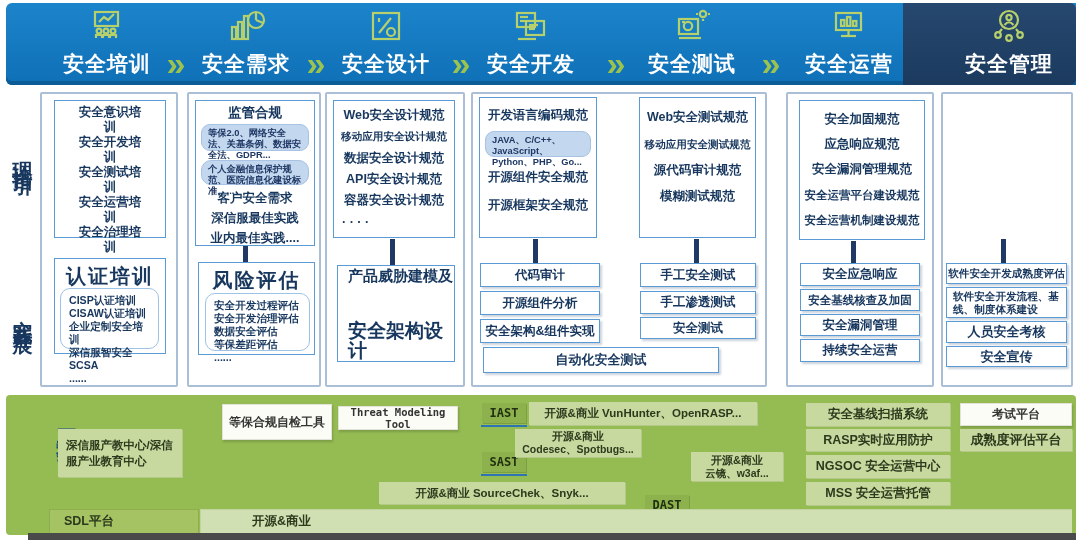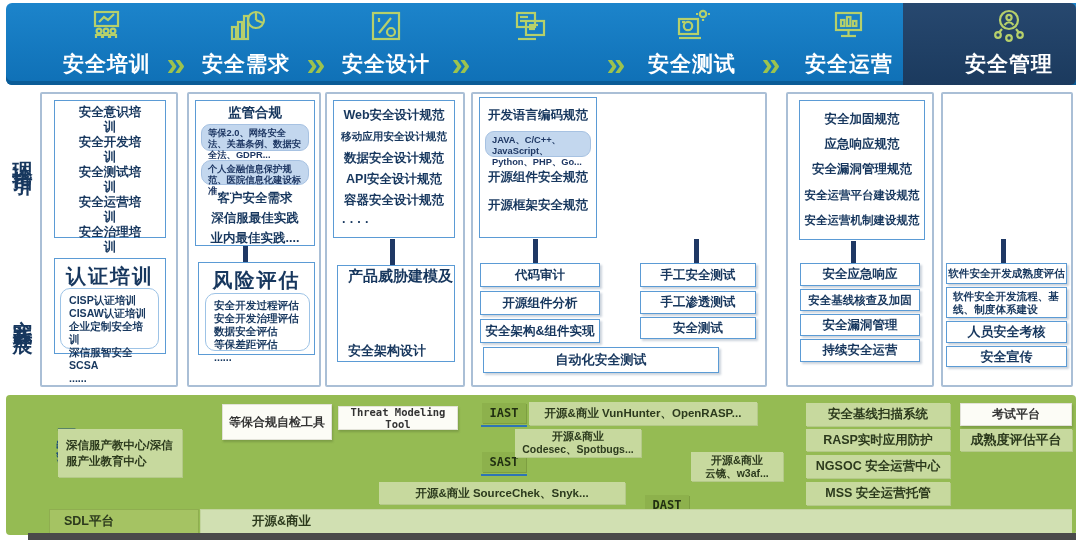--- a/index.html
+++ b/index.html
@@ -116,20 +116,21 @@
         <circle cx="31" cy="28" r="2.8"></circle>
         <circle cx="20" cy="31" r="2.8"></circle>
       <line x1="13" y1="22" x2="10.5" y2="25"></line>
         <line x1="27" y1="22" x2="29.5" y2="25"></line>
     </svg>
   </div>
 
   <div class="a phase" style="left:47px;top:50px;width:120px;">安全培训</div>
   <div class="a phase" style="left:186px;top:50px;width:120px;">安全需求</div>
   <div class="a phase" style="left:326px;top:50px;width:120px;">安全设计</div>
+  <div class="a phase" style="left:471px;top:50px;width:120px;">安全开发</div>
   <div class="a phase" style="left:632px;top:50px;width:120px;">安全测试</div>
   <div class="a phase" style="left:789px;top:50px;width:120px;">安全运营</div>
   <div class="a phase" style="left:949px;top:50px;width:120px;">安全管理</div>
 
   <div class="a chev" style="left:160px;top:48px;width:32px;">»</div>
   <div class="a chev" style="left:300px;top:48px;width:32px;">»</div>
   <div class="a chev" style="left:445px;top:48px;width:32px;">»</div>
   <div class="a chev" style="left:600px;top:48px;width:32px;">»</div>
   <div class="a chev" style="left:755px;top:48px;width:32px;">»</div>
 
@@ -170,20 +171,26 @@
     <div class="titem" style="text-align:left;padding-left:6px;">· · · ·</div>
   </div>
 
   <div class="a tbox" style="left:479px;top:97px;width:118px;height:141px;padding:10px 5px 0;">
     <div class="titem">开发语言编码规范</div>
     <div class="bluetag" style="margin-top:8px;height:26px;">JAVA、C/C++、JavaScript、Python、PHP、Go...</div>
     <div class="titem" style="margin-top:13px;">开源组件安全规范</div>
     <div class="titem" style="margin-top:13px;">开源框架安全规范</div>
   </div>
 
+  <div class="a tbox" style="left:639px;top:97px;width:117px;height:141px;padding:12px 2px 0;">
+    <div class="titem">Web安全测试规范</div>
+    <div class="titem sm" style="margin-top:12px;">移动应用安全测试规范</div>
+    <div class="titem" style="margin-top:11px;">源代码审计规范</div>
+    <div class="titem" style="margin-top:11px;">模糊测试规范</div>
+  </div>
 
   <div class="a tbox" style="left:799px;top:100px;width:126px;height:140px;display:flex;flex-direction:column;justify-content:space-around;padding:6px 1px;">
     <div class="titem">安全加固规范</div>
     <div class="titem">应急响应规范</div>
     <div class="titem">安全漏洞管理规范</div>
     <div class="titem md">安全运营平台建设规范</div>
     <div class="titem md">安全运营机制建设规范</div>
   </div>
 
 
@@ -211,21 +218,21 @@
       <div>安全开发过程评估</div>
       <div>安全开发治理评估</div>
       <div>数据安全评估</div>
       <div>等保差距评估</div>
       <div>......</div>
     </div>
   </div>
 
   <div class="a tbox" style="left:337px;top:265px;width:118px;height:97px;display:flex;flex-direction:column;justify-content:space-between;padding-left:10px;">
     <div class="titem" style="font-size:15px;text-align:left;line-height:20px;">产品威胁建模及</div>
-    <div class="titem" style="font-size:13px;text-align:left;line-height:20px;">安全架构设计</div>
+    <div class="titem" style="font-size:19px;text-align:left;line-height:20px;">安全架构设计</div>
   </div>
 
   <div class="a pbox" style="left:480px;top:263px;width:120px;height:24px;">代码审计</div>
   <div class="a pbox" style="left:480px;top:291px;width:120px;height:24px;">开源组件分析</div>
   <div class="a pbox" style="left:480px;top:319px;width:120px;height:24px;">安全架构&amp;组件实现</div>
 
   <div class="a pbox" style="left:483px;top:347px;width:236px;height:26px;font-size:13px;">自动化安全测试</div>
 
   <div class="a pbox" style="left:640px;top:263px;width:116px;height:24px;">手工安全测试</div>
   <div class="a pbox" style="left:640px;top:291px;width:116px;height:23px;">手工渗透测试</div>

